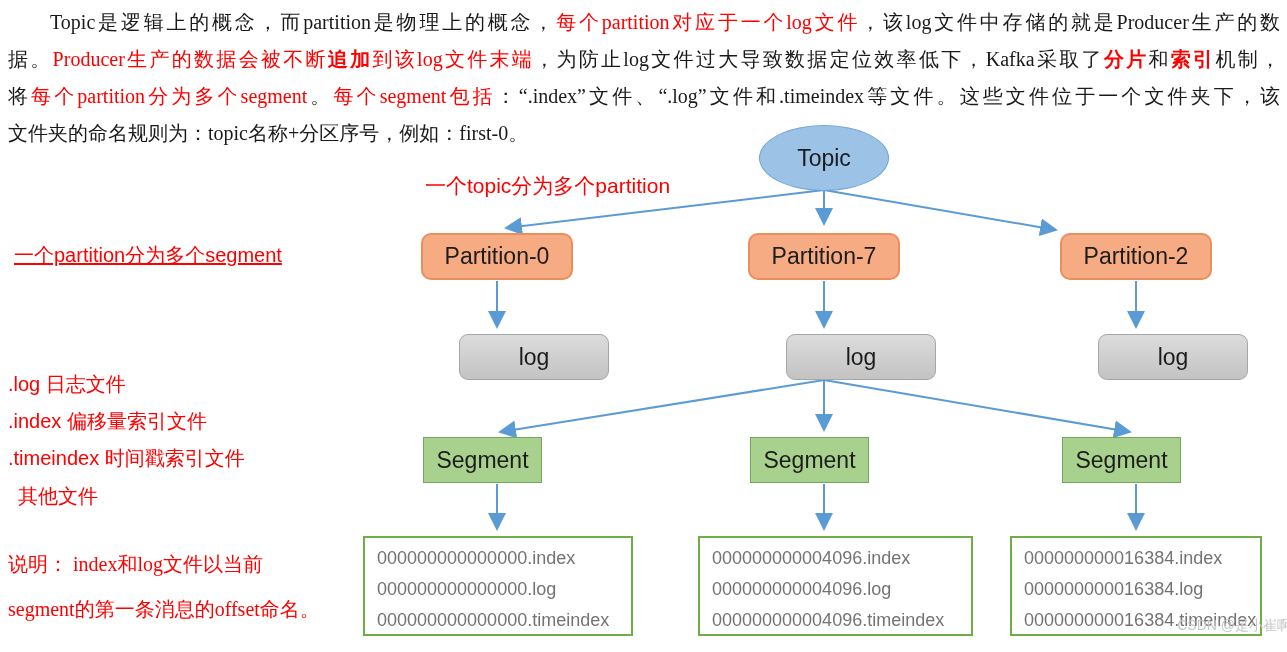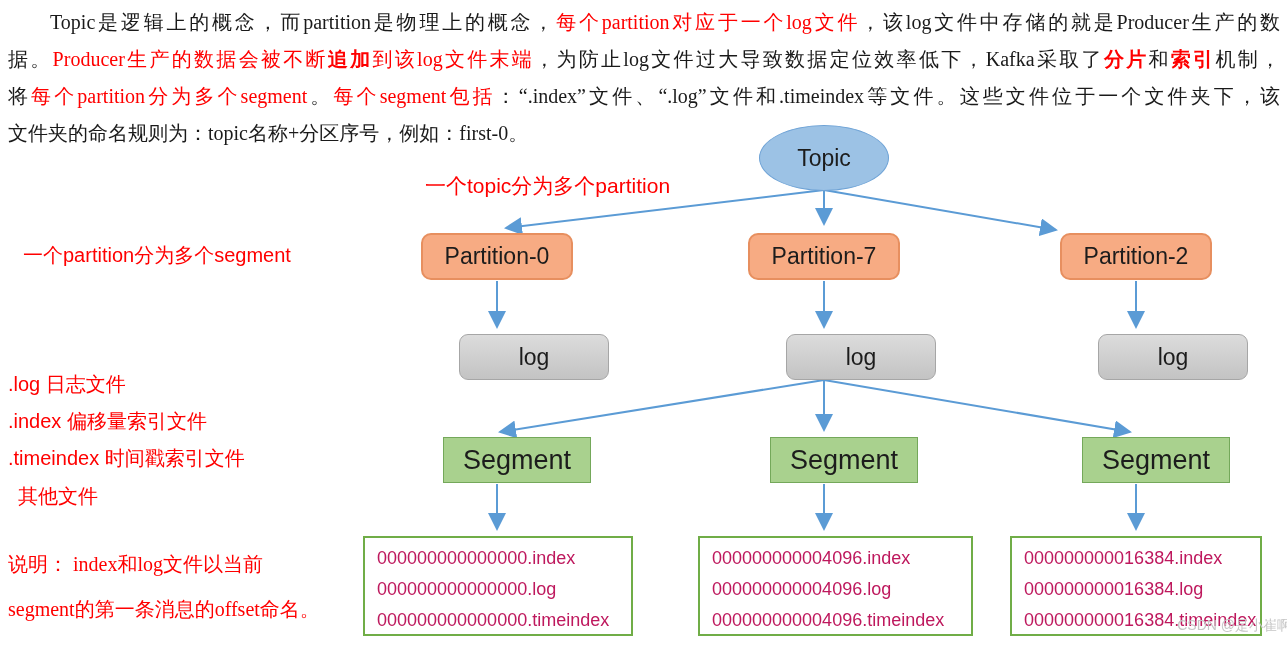--- a/index.html
+++ b/index.html
@@ -22,38 +22,38 @@
         color:#1c1c1c;box-sizing:border-box;}
   .topic{left:759px;top:125px;width:130px;height:66px;border-radius:50%;
          background:var(--topic-fill,#9CC2E5);border:1.5px solid var(--topic-border,#6FA3D6);
          font-size:23px;}
   .partition{width:152px;height:47px;top:233px;border-radius:10px;
          background:var(--partition-fill,#F7AB83);border:2px solid var(--partition-border,#E78F5F);
          font-size:23px;}
   .logbox{width:150px;height:46px;top:334px;border-radius:9px;
          background:linear-gradient(var(--log-fill-top,#DCDCDC),var(--log-fill-bottom,#C3C3C3));
          border:1.5px solid var(--log-border,#A6A6A6);font-size:23px;margin-left:37px;}
-  .segment{width:148px;height:46px;top:437px;
+  .segment{width:119px;height:46px;top:437px;
          background:var(--segment-fill,#A9D18E);border:1.5px solid var(--segment-border,#74A85A);
-         font-size:27px;margin-left:20px;}
+         font-size:23px;}
   .col0.partition{left:421px;} .col1.partition{left:748px;} .col2.partition{left:1060px;}
   .col0.logbox{left:422px;}    .col1.logbox{left:749px;}    .col2.logbox{left:1061px;}
   .col0.segment{left:423px;}   .col1.segment{left:750px;}   .col2.segment{left:1062px;}
   
   .filebox{position:absolute;top:536px;height:100px;background:#fff;box-sizing:border-box;
            border:2px solid var(--filebox-border,#70AD47);padding:5px 0 0 12px;
-           font-size:18px;line-height:31px;color:#be185d;}
+           font-size:18px;line-height:31px;color:#737373;}
   .filebox.f0{left:363px;width:270px;}
   .filebox.f1{left:698px;width:275px;}
   .filebox.f2{left:1010px;width:252px;}
   .filebox div{white-space:nowrap;}
   
   .ann{position:absolute;color:var(--red,#f00);white-space:nowrap;}
   .ann-topic{left:425px;top:172px;font-size:21px;text-align:center;}
-  .ann-partition{left:23px;top:242px;font-size:20px;}
+  .ann-partition{left:14px;top:242px;font-size:20px;text-decoration:underline;}
   .legend-item{font-size:20px;}
   .lg0{left:8px;top:371px;} .lg1{left:8px;top:408px;} .lg2{left:8px;top:445px;} .lg3{left:18px;top:483px;}
   .note{font-family:"Liberation Serif","DejaVu Serif",serif;font-size:20px;}
   .nt0{left:8px;top:551px;} .nt1{left:8px;top:596px;}
   
   .watermark{position:absolute;right:4px;top:617px;color:var(--watermark,#C6C6C6);
              font-size:14px;white-space:nowrap;}
 </style>
 </head>
 <body>

